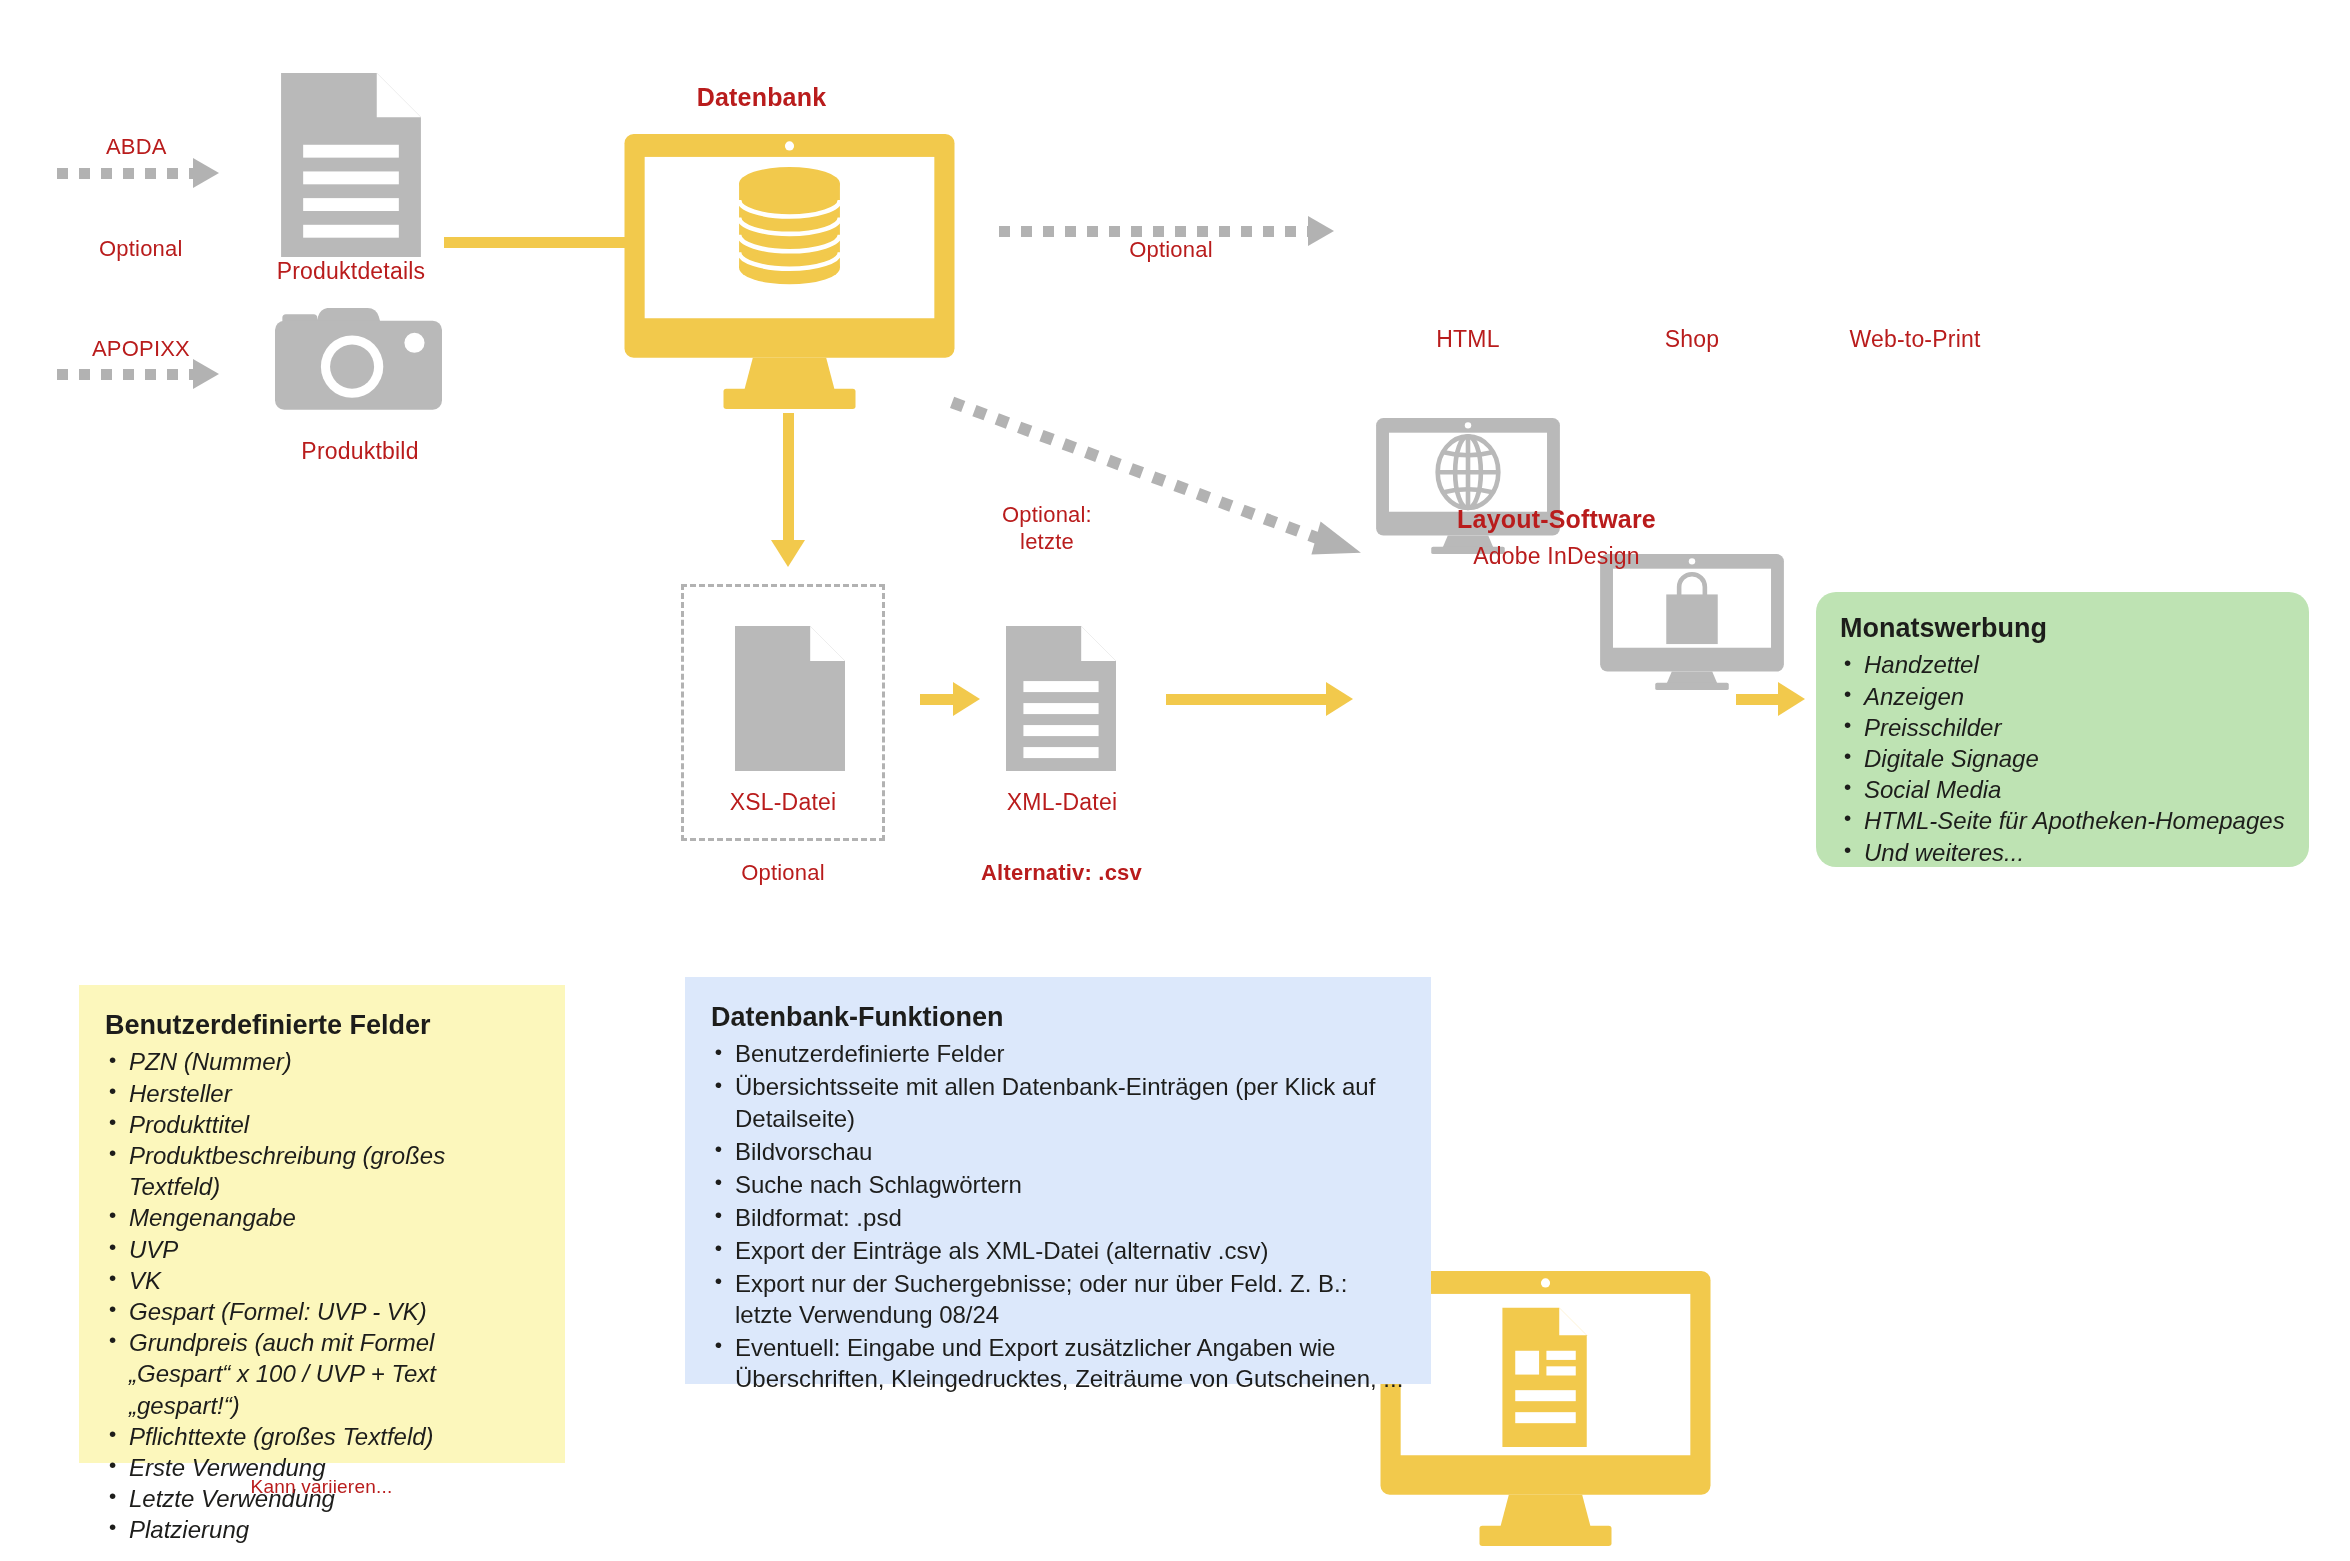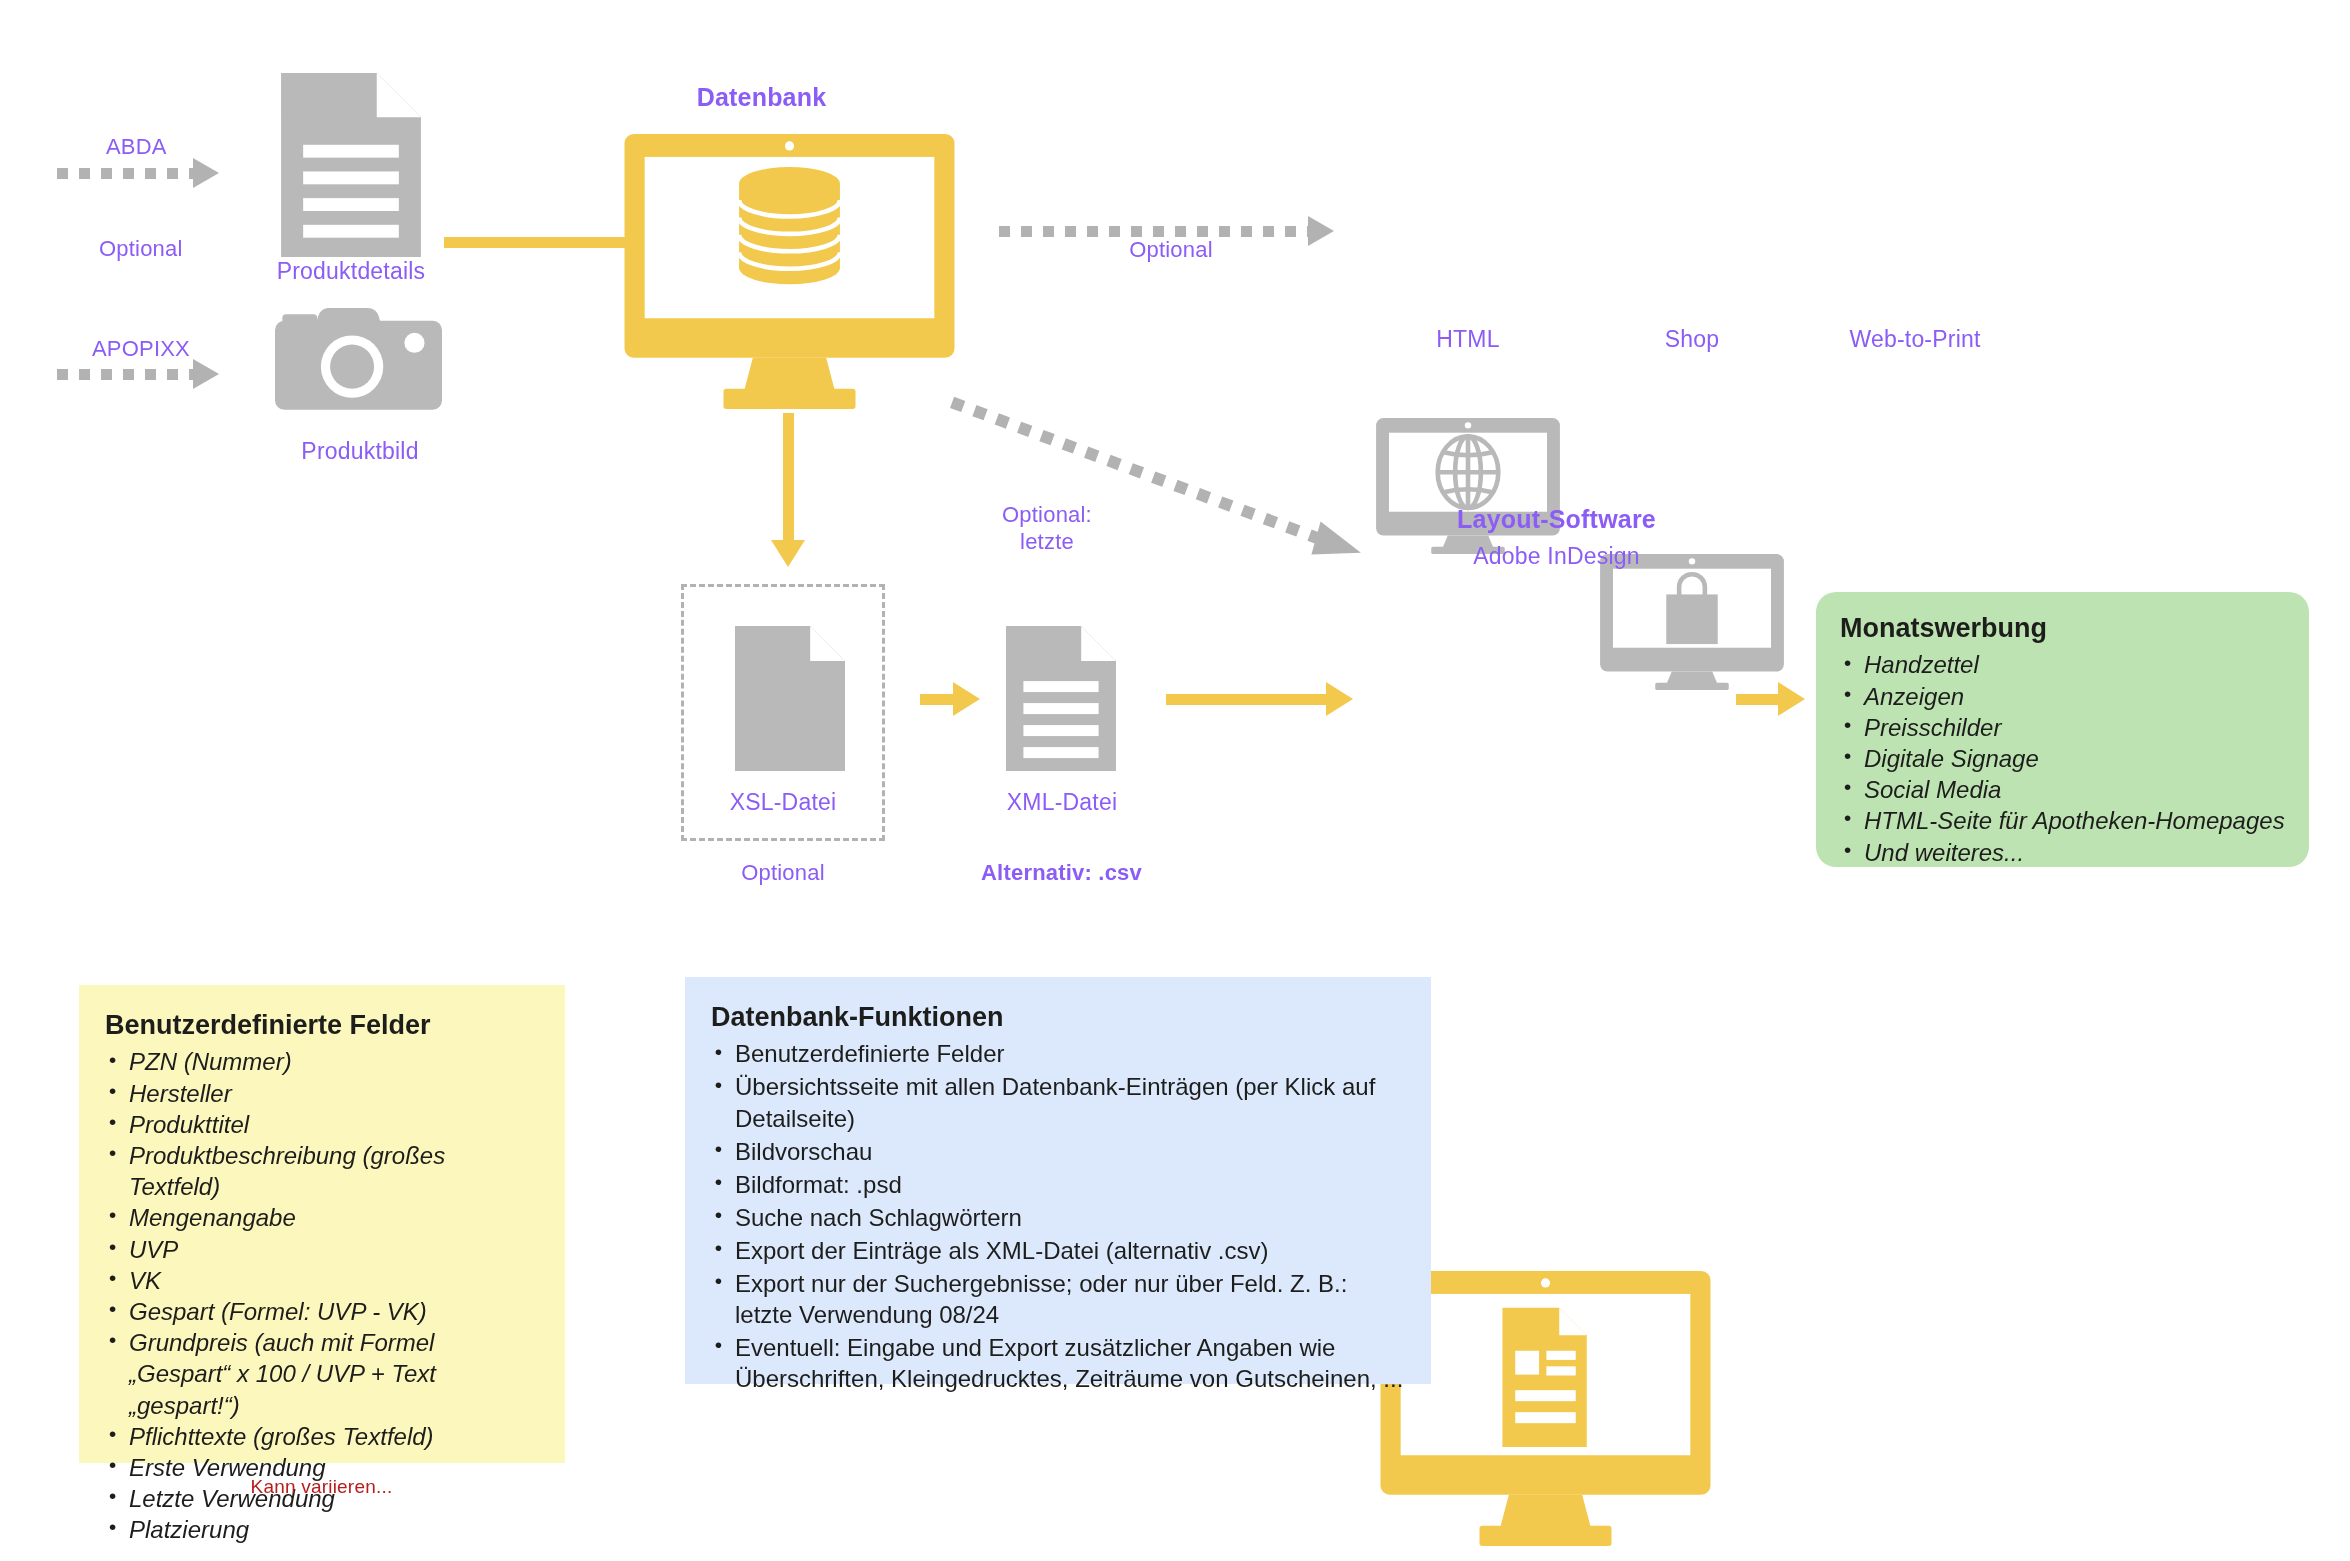--- a/index.html
+++ b/index.html
@@ -19,21 +19,21 @@
     position: absolute;
     left: 0; top: 0;
     width: 2351px;
     height: 1561px;
   }
   .abs { position: absolute; }
 
   
   .lbl {
     font-size: 23px;
-    color: #8b5cf6;
+    color: #b91c1c;
     white-space: nowrap;
     letter-spacing: 0.2px;
   }
   .lbl-center { text-align: center; }
   .lbl-bold {
     font-weight: bold;
     font-size: 25px;
   }
   .lbl-tiny { font-size: 19px; color: #b91c1c; }
 
@@ -358,22 +358,22 @@
     </ul>
   </div>
   <div class="abs lbl lbl-tiny lbl-center" style="left:156px; top:1476px; width:331px;">Kann variieren...</div>
 
   <div class="info-box" style="left:685px; top:977px; width:746px; height:407px; background:#DCE8FB; padding:24px 26px;">
     <div class="box-title">Datenbank-Funktionen</div>
     <ul class="box-list">
       <li>Benutzerdefinierte Felder</li>
       <li>Übersichtsseite mit allen Datenbank-Einträgen (per Klick auf Detailseite)</li>
       <li>Bildvorschau</li>
+      <li>Suche nach Schlagwörtern</li>
       <li>Bildformat: .psd</li>
-      <li>Suche nach Schlagwörtern</li>
       <li>Export der Einträge als XML-Datei (alternativ .csv)</li>
       <li>Export nur der Suchergebnisse; oder nur über Feld. Z. B.: letzte Verwendung 08/24</li>
       <li>Eventuell: Eingabe und Export zusätzlicher Angaben wie Überschriften, Kleingedrucktes, Zeiträume von Gutscheinen, ...</li>
     </ul>
   </div>
 
 </div>
 
 
 </body></html>

